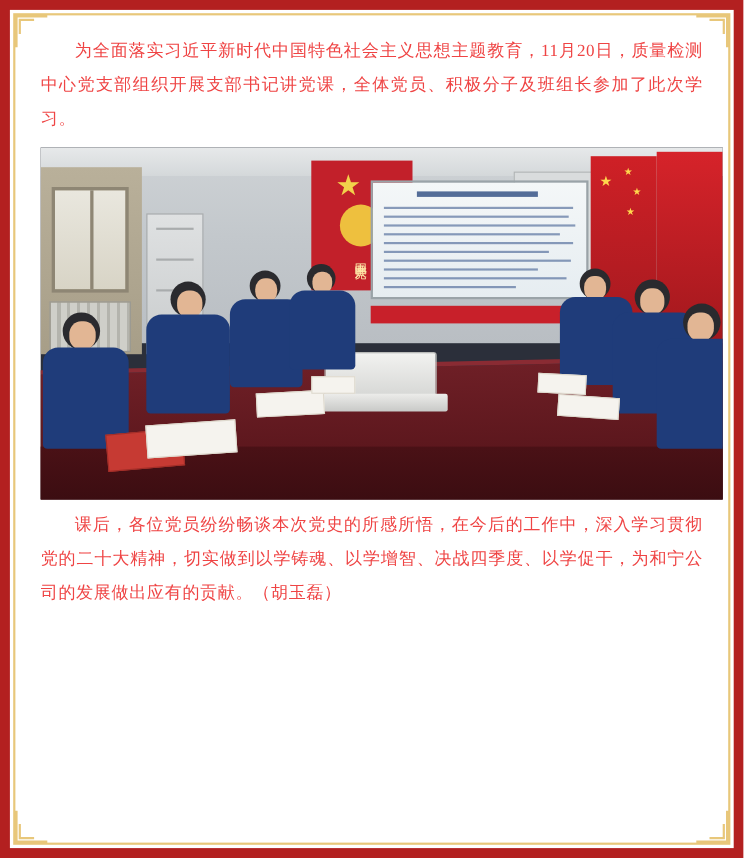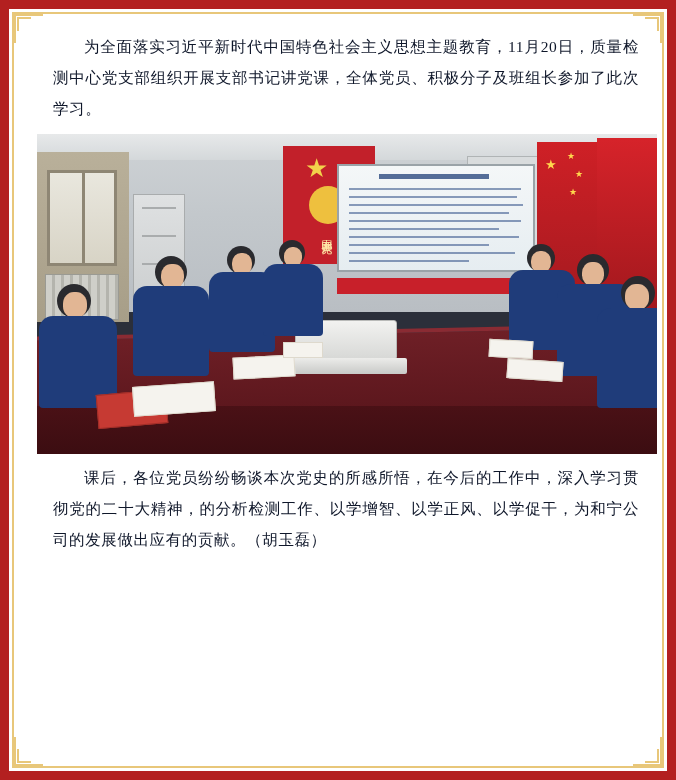--- a/index.html
+++ b/index.html
@@ -44,24 +44,24 @@
   .corner-br { right: 2px; bottom: 2px; transform: scale(-1,-1); }
 
   .content {
     position: absolute;
     left: 0; top: 0; right: 0; bottom: 0;
     padding: 22px 28px 14px 28px;
     box-sizing: border-box;
     z-index: 2;
   }
   p.para {
-    margin: 0 0 2px 16px;
+    margin: 0 0 2px 0;
     font-size: 15.5px;
     line-height: 31px;
-    color: #0f172a;
+    color: #ef4444;
     text-align: justify;
     text-justify: inter-ideograph;
     text-indent: 2em;
     letter-spacing: 0.6px;
     font-family: "Liberation Serif", "DejaVu Serif", serif;
   }
   p.para.tight { margin-bottom: 0; }
 
   
   .photo-wrap {
@@ -393,16 +393,16 @@
         <div class="book red" style="left:60px;top:258px;width:70px;height:34px;transform:rotate(-5deg);"></div>
         <div class="paper" style="left:96px;top:250px;width:82px;height:30px;transform:rotate(-4deg);"></div>
         <div class="paper" style="left:196px;top:222px;width:62px;height:22px;transform:rotate(-3deg);"></div>
         <div class="paper" style="left:246px;top:208px;width:40px;height:16px;"></div>
         <div class="paper" style="left:452px;top:206px;width:44px;height:18px;transform:rotate(3deg);"></div>
         <div class="paper" style="left:470px;top:226px;width:56px;height:20px;transform:rotate(4deg);"></div>
       </div>
 
     </div>
 
-    <p class="para tight">课后，各位党员纷纷畅谈本次党史的所感所悟，在今后的工作中，深入学习贯彻党的二十大精神，的分析检测工作、以学增智、以学正风、以学促干，为和宁公司的发展做出应有的贡献。（胡玉磊）</p>
+    <p class="para tight">课后，各位党员纷纷畅谈本次党史的所感所悟，在今后的工作中，深入学习贯彻党的二十大精神，切实做到以学铸魂、以学增智、决战四季度、以学促干，为和宁公司的发展做出应有的贡献。（胡玉磊）</p>
 
   </div>
 </div>
 
 </body></html>

